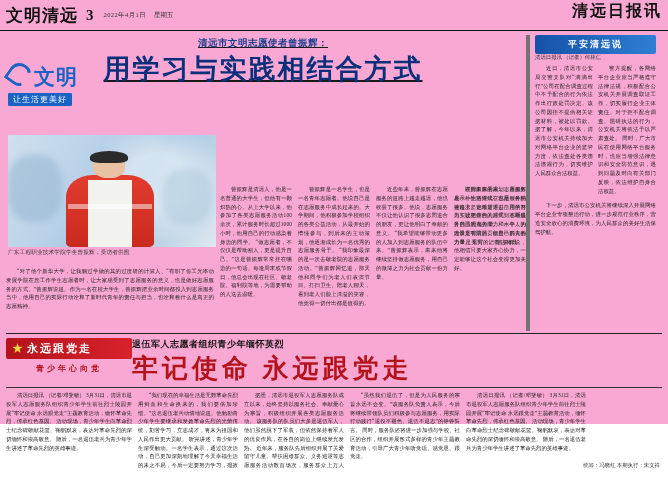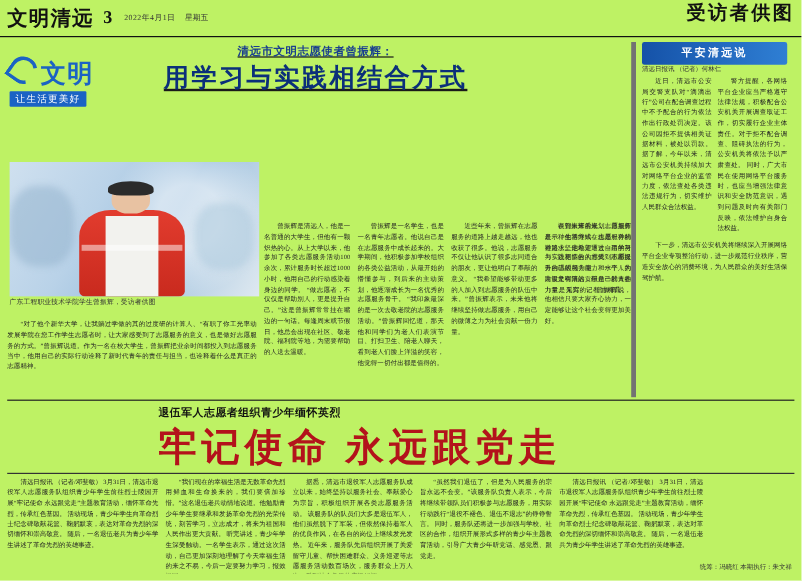--- a/index.html
+++ b/index.html
@@ -10,22 +10,22 @@
   body {
     width: 668px;
     height: 484px;
     overflow: hidden;
     font-family: "Liberation Serif", "DejaVu Serif", serif;
     color: #1a1a1a;
   }
   .page {
     position: relative;
     width: 668px;
-    height: 484px;
-    background: #bef264;
+    height: 424px;
+    background: #f9a8d4;
     box-sizing: border-box;
     padding: 0;
   }
 
   
   .masthead {
     position: relative;
     height: 30px;
     border-bottom: 1.5px solid #111;
     display: flex;
@@ -92,34 +92,34 @@
   .shoulder {
     text-align: center;
     font-size: 9.5px;
     font-weight: bold;
     color: #1a3f8f;
     letter-spacing: .5px;
     margin: 2px 0 3px 0;
   }
   .headline {
     text-align: center;
-    font-size: 21px;
+    font-size: 27px;
     font-weight: bold;
     color: #0b2f7a;
     line-height: 1.22;
     letter-spacing: 2px;
     font-family: "Liberation Serif", "DejaVu Serif", serif;
   }
   .headline .l2 { display:block; }
 
   
   .logo-box {
     position: absolute;
     left: 2px;
-    top: 12px;
+    top: 28px;
     width: 96px;
     height: 42px;
   }
   .logo-mark {
     font-size: 21px;
     font-weight: bold;
     color: #1b63c4;
     line-height: 1;
     letter-spacing: 1px;
   }
@@ -324,21 +324,21 @@
     flex: 1;
     text-align: left;
   }
   .lower-shoulder {
     font-size: 9px;
     font-weight: bold;
     color: #111;
     letter-spacing: .5px;
   }
   .lower-headline {
-    font-size: 32px;
+    font-size: 26px;
     font-weight: bold;
     color: #b3131b;
     letter-spacing: 4px;
     line-height: 1.2;
     margin-top: 2px;
     font-family: "Liberation Serif", "DejaVu Serif", serif;
   }
 
   .hr-thin {
     margin: 3px 0 3px 0;
@@ -373,21 +373,21 @@
 </head>
 <body>
 
 <div class="page">
 
   <div class="masthead">
     <span class="mast-title">文明清远</span>
     <span class="mast-page">3</span>
     <span class="mast-date">2022年4月1日</span>
     <span class="mast-weekday">星期五</span>
-    <span class="mast-brand">受访者供图</span>
+    <span class="mast-brand">清远日报讯</span>
   </div>
 
   <div class="content">
 
     <div class="left-zone">
 
       <div class="shoulder">清远市文明志愿使者曾振辉：</div>
       <div class="headline">
         <span class="l1">用学习与实践相结合方式</span>
       </div>
@@ -474,20 +474,25 @@
           </div>
       </div>
     </div>
   </div>
 
   <div class="hr-thick"></div>
 
   <div class="lower">
     <div class="lower-head">
       <div class="col-badge">
+        <div class="badge-bar">
+          <span class="badge-star"></span>
+          <span>永远跟党走</span>
+        </div>
+        <div class="badge-sub">青少年心向党</div>
       </div>
       <div class="lower-title-box">
         <div class="lower-shoulder">退伍军人志愿者组织青少年缅怀英烈</div>
         <div class="lower-headline">牢记使命  永远跟党走</div>
       </div>
     </div>
 
     <div class="hr-thin"></div>
 
     <div class="lower-cols">

